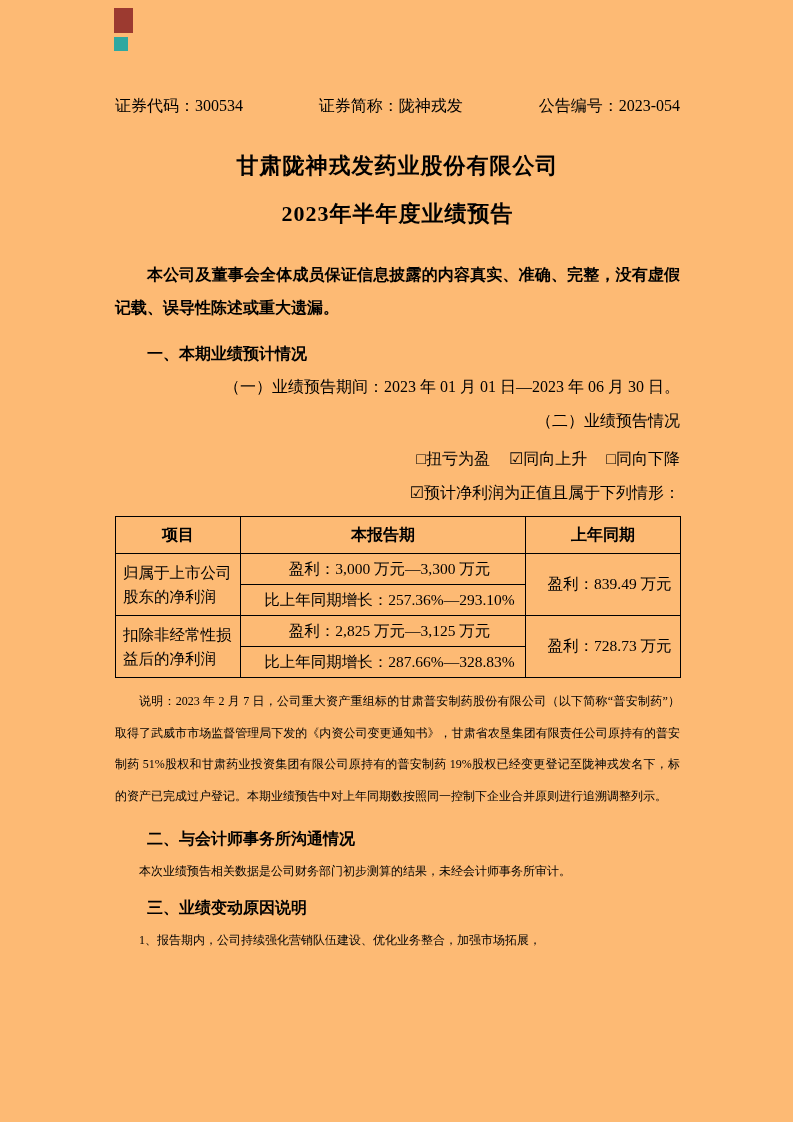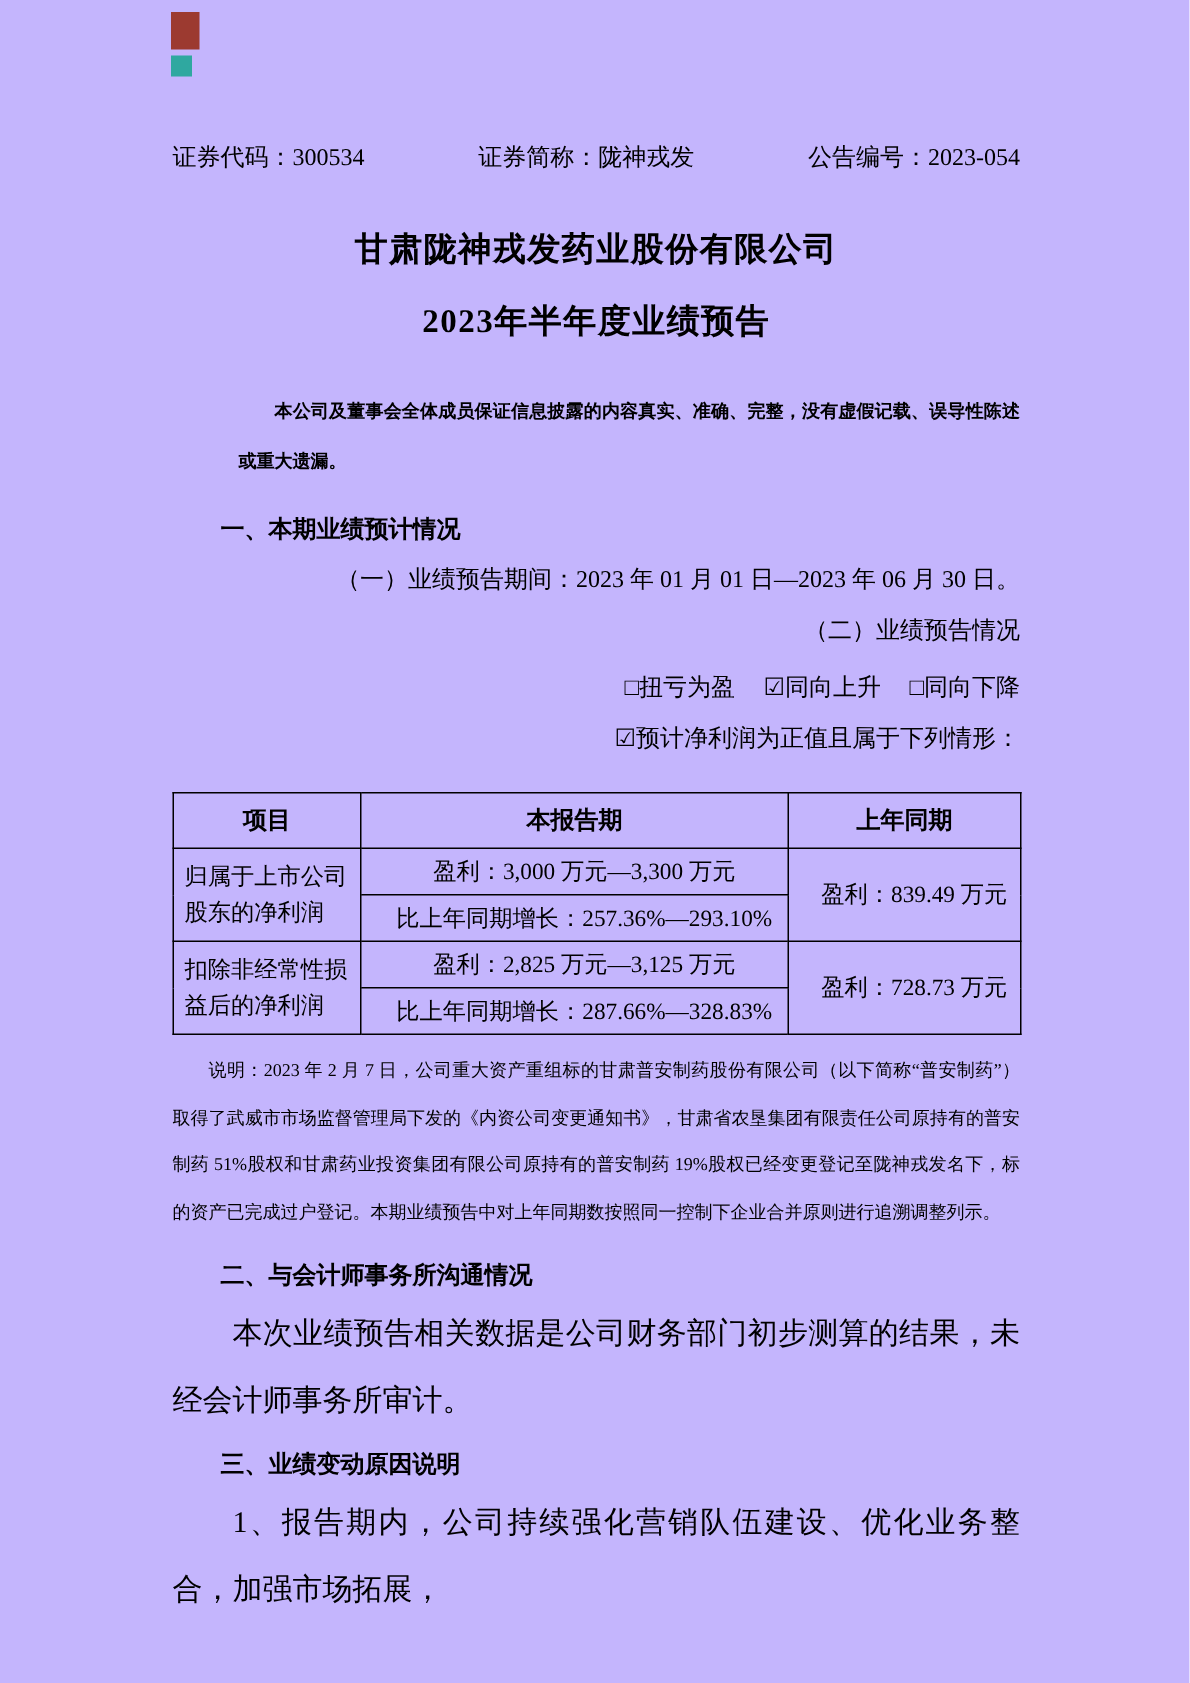--- a/index.html
+++ b/index.html
@@ -6,21 +6,21 @@
   html, body { background: #ffffff; }
   body {
     font-family: "Liberation Serif", "DejaVu Serif", serif;
     color: #000000;
   }
   .page {
     position: relative;
     width: 793px;
     height: 1122px;
     margin: 0 auto;
-    background: #c4b5fd;
+    background: #fdba74;
     overflow: hidden;
   }
   .stamp { position: absolute; }
   .stamp-red  { left: 114px; top: 8px;  width: 19px; height: 25px; }
   .stamp-teal { left: 114px; top: 37px; width: 14px; height: 14px; }
   .content {
     position: absolute;
     left: 115px;
     top: 96px;
     width: 565px;
@@ -36,43 +36,42 @@
     text-align: center;
     font-size: 22px;
     font-weight: 700;
     line-height: 28px;
     letter-spacing: 1px;
   }
   .subtitle { margin-top: 20px; }
   .disclaimer {
     margin-top: 30px;
     font-weight: 700;
-    font-size: 12px;
+    font-size: 16px;
     line-height: 33px;
     text-indent: 2em;
     text-align: justify;
-    margin-left: 44px;
   }
   .sec-heading {
     margin-top: 13px;
     font-weight: 700;
     font-size: 16px;
     line-height: 33px;
     text-indent: 2em;
   }
   .line {
     font-size: 16px;
     line-height: 34px;
     text-indent: 2em;
     text-align: right;
   }
   .options { margin-top: 4px; }
   .opt + .opt { margin-left: 15px; }
   table.perf {
-    margin-top: 18px;
+    margin-top: 6px;
     width: 100%;
     border-collapse: collapse;
     table-layout: fixed;
   }
   .perf col.c1 { width: 125px; }
   .perf col.c2 { width: 285px; }
   .perf col.c3 { width: 155px; }
   .perf th, .perf td {
     border: 1px solid #000000;
     vertical-align: middle;
@@ -95,22 +94,22 @@
   }
   .perf td.prior { text-align: center; }
   .note {
     margin-top: 8px;
     font-size: 12px;
     line-height: 31.5px;
     text-indent: 2em;
     text-align: justify;
   }
   .body-para {
-    font-size: 20px;
-    line-height: 45px;
+    font-size: 12px;
+    line-height: 33px;
     text-indent: 2em;
     text-align: justify;
   }
   .sec2 { margin-top: 10px; }
   .sec3 { margin-top: 3px; }
 </style>
 </head>
 <body>
 
 <div class="page">

